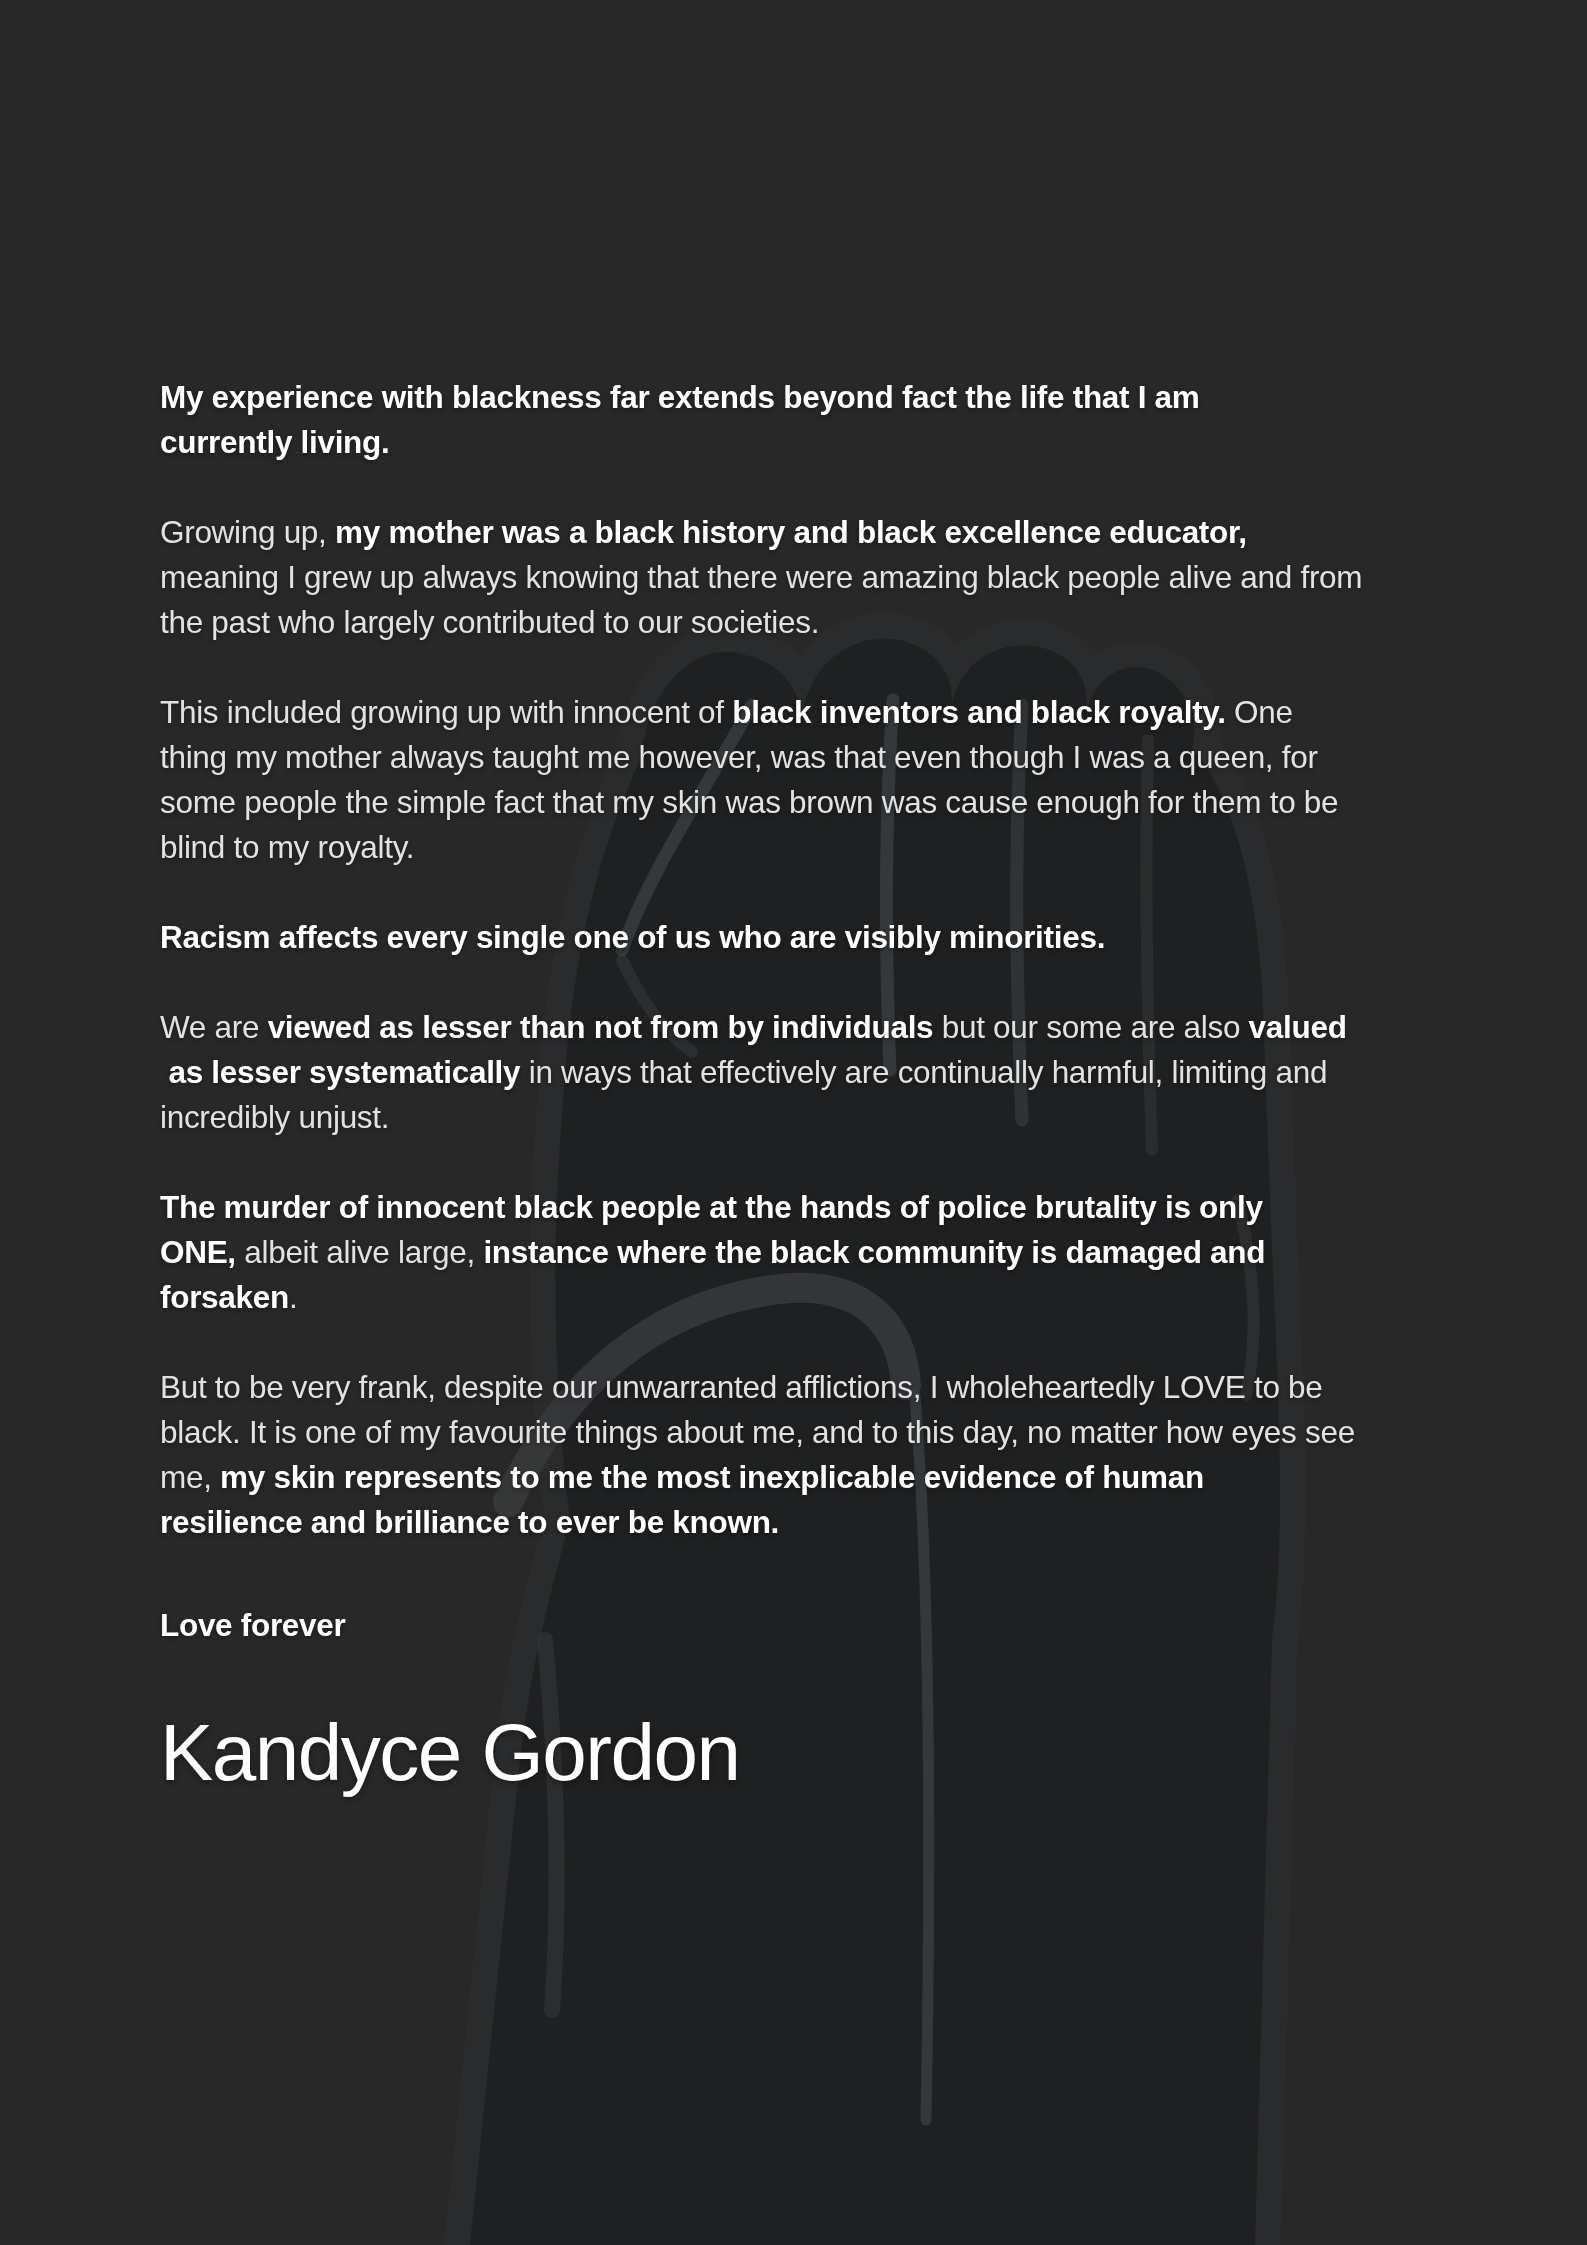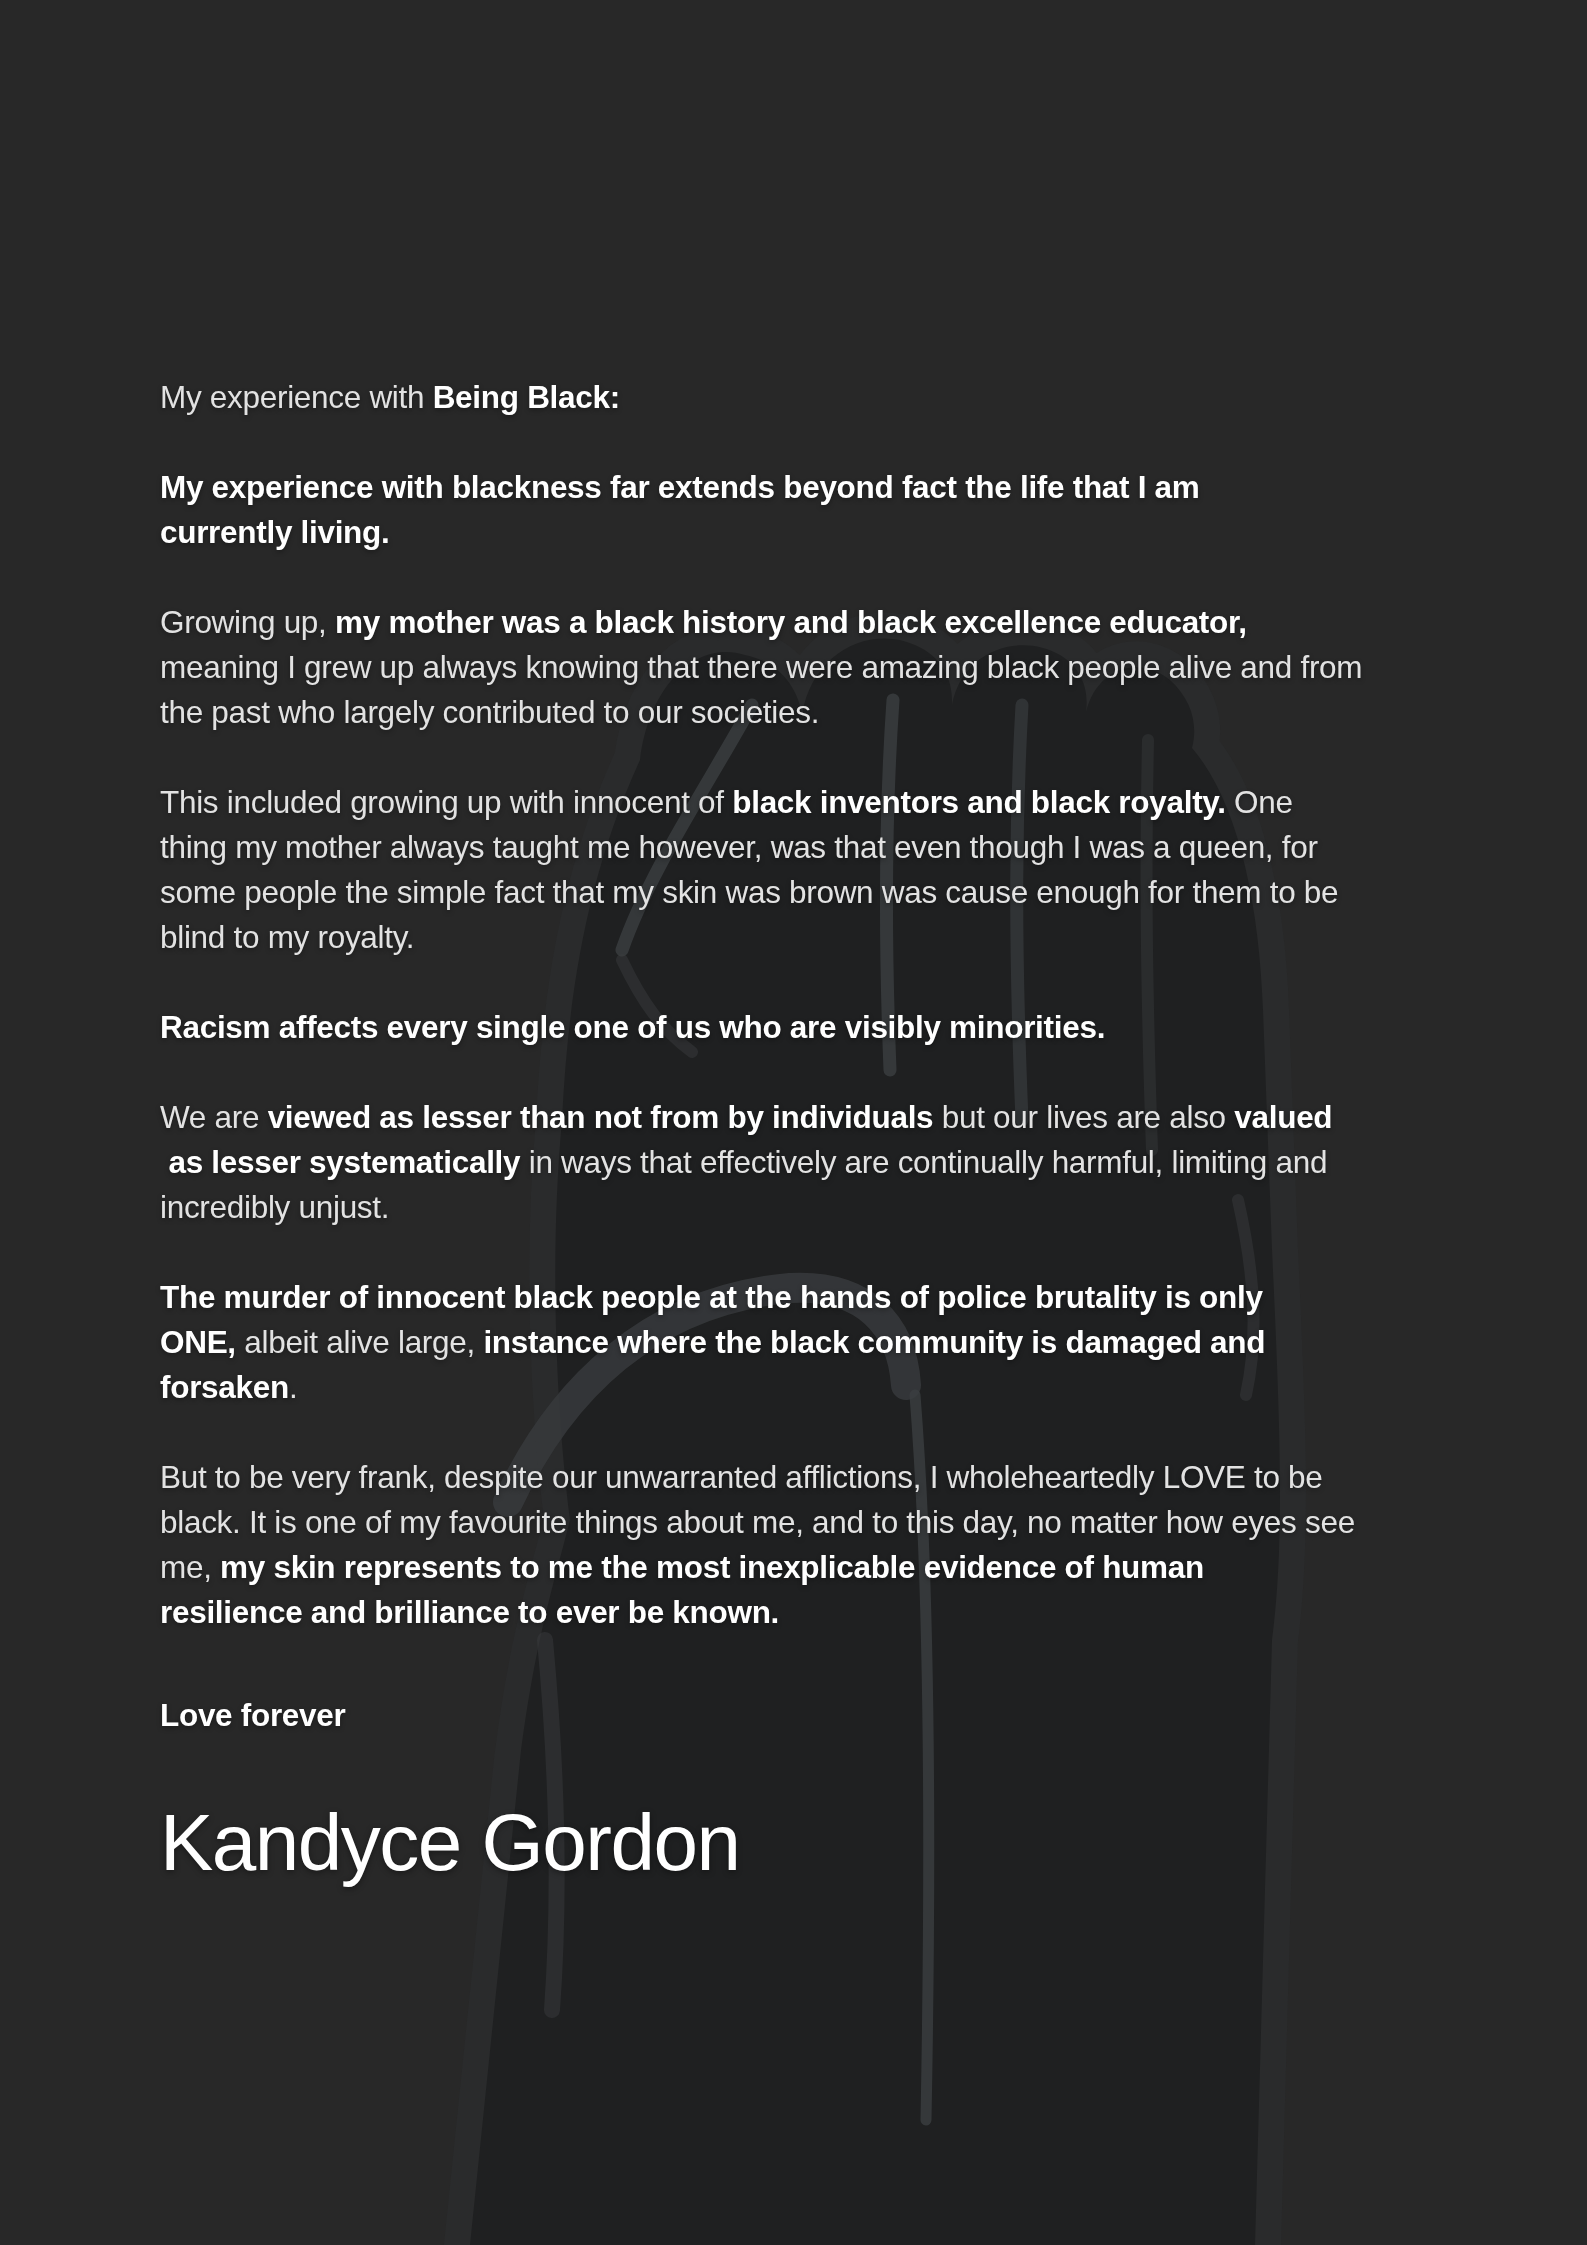--- a/index.html
+++ b/index.html
@@ -54,32 +54,31 @@
     <path d="M 622 960 C 642 1002 662 1030 692 1052" stroke-width="12" opacity="0.45"></path>
     <path d="M 508 1502 C 560 1390 650 1300 790 1288 C 865 1284 902 1325 906 1385" stroke-width="30" opacity="0.85" stroke="#37393c"></path>
     <path d="M 915 1395 C 928 1560 932 1800 926 2120" stroke-width="11" opacity="0.8"></path>
     <path d="M 545 1640 C 558 1780 560 1900 552 2010" stroke-width="16" opacity="0.45"></path>
     <path d="M 1238 1200 C 1256 1280 1258 1340 1246 1395" stroke-width="12" opacity="0.45"></path>
   </g>
 </svg>
 
 <main class="content">
   <div>
-      <p class="para role-title"><span class="seg">My experience with </span><span class="seg bold">Being Black:</span></p>
       <p class="para role-body"><span class="seg bold">My experience with blackness far extends beyond fact the life that I am
 currently living.</span></p>
       <p class="para role-body"><span class="seg">Growing up, </span><span class="seg bold">my mother was a black history and black excellence educator,</span><span class="seg">
 meaning I grew up always knowing that there were amazing black people alive and from
 the past who largely contributed to our societies.</span></p>
       <p class="para role-body"><span class="seg">This included growing up with innocent of </span><span class="seg bold">black inventors and black royalty.</span><span class="seg"> One
 thing my mother always taught me however, was that even though I was a queen, for
 some people the simple fact that my skin was brown was cause enough for them to be
 blind to my royalty.</span></p>
       <p class="para role-body"><span class="seg bold">Racism affects every single one of us who are visibly minorities.</span></p>
-      <p class="para role-body"><span class="seg">We are </span><span class="seg bold">viewed as lesser than not from by individuals</span><span class="seg"> but our lives are also </span><span class="seg bold">valued
+      <p class="para role-body"><span class="seg">We are </span><span class="seg bold">viewed as lesser than not from by individuals</span><span class="seg"> but our some are also </span><span class="seg bold">valued
  as lesser systematically</span><span class="seg"> in ways that effectively are continually harmful, limiting and
 incredibly unjust.</span></p>
       <p class="para role-body"><span class="seg bold">The murder of innocent black people at the hands of police brutality is only
 ONE,</span><span class="seg"> albeit alive large, </span><span class="seg bold">instance where the black community is damaged and
 forsaken</span><span class="seg">.</span></p>
       <p class="para role-body"><span class="seg">But to be very frank, despite our unwarranted afflictions, I wholeheartedly LOVE to be
 black. It is one of my favourite things about me, and to this day, no matter how eyes see
 me, </span><span class="seg bold">my skin represents to me the most inexplicable evidence of human
 resilience and brilliance to ever be known.</span></p>
       <p class="para role-signoff"><span class="seg bold">Love forever</span></p>

